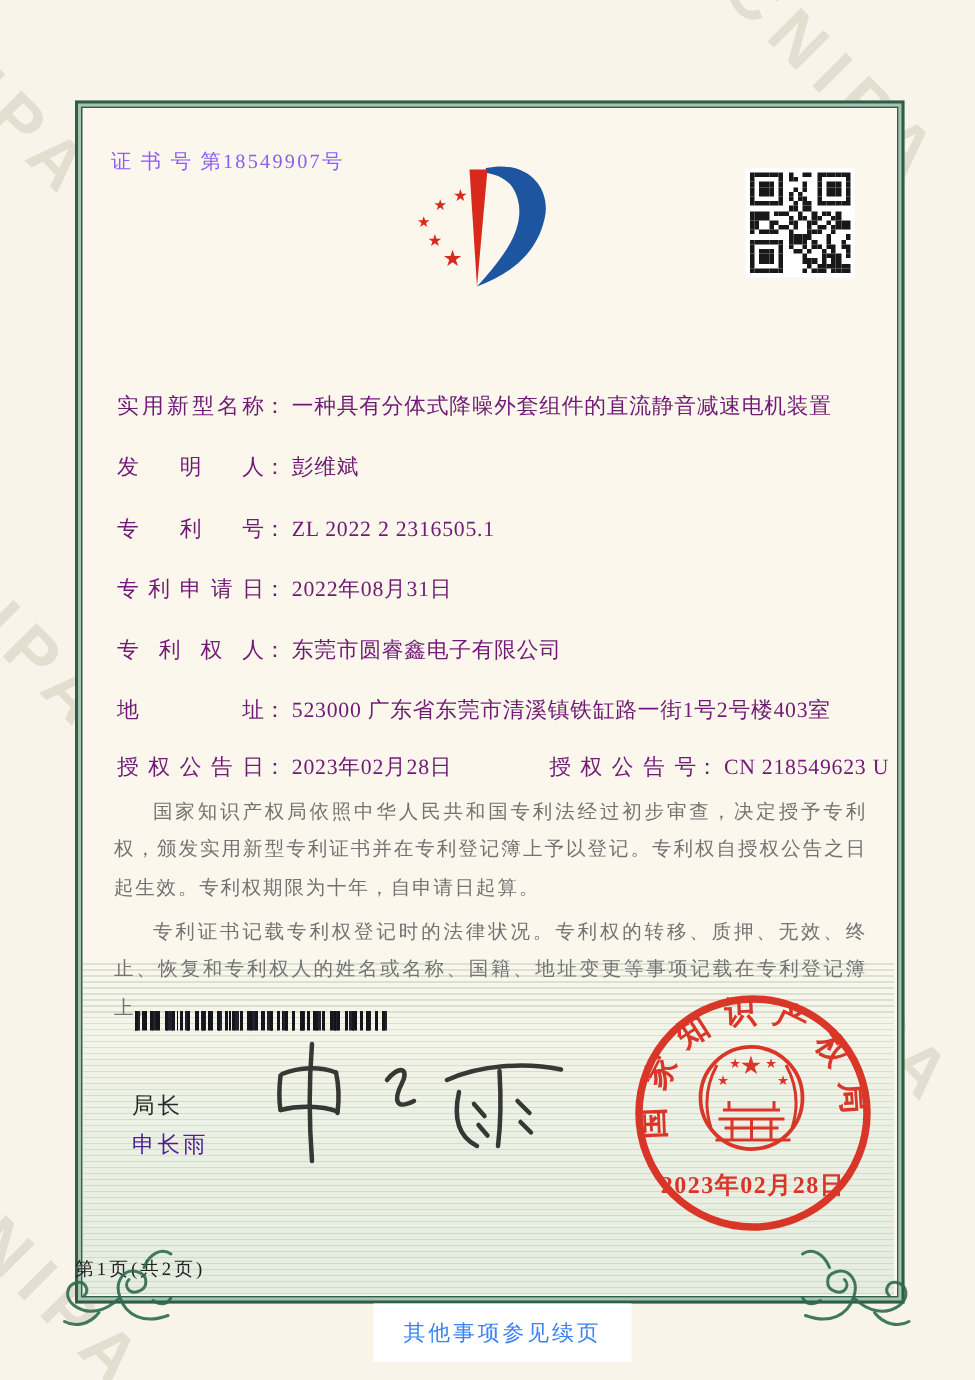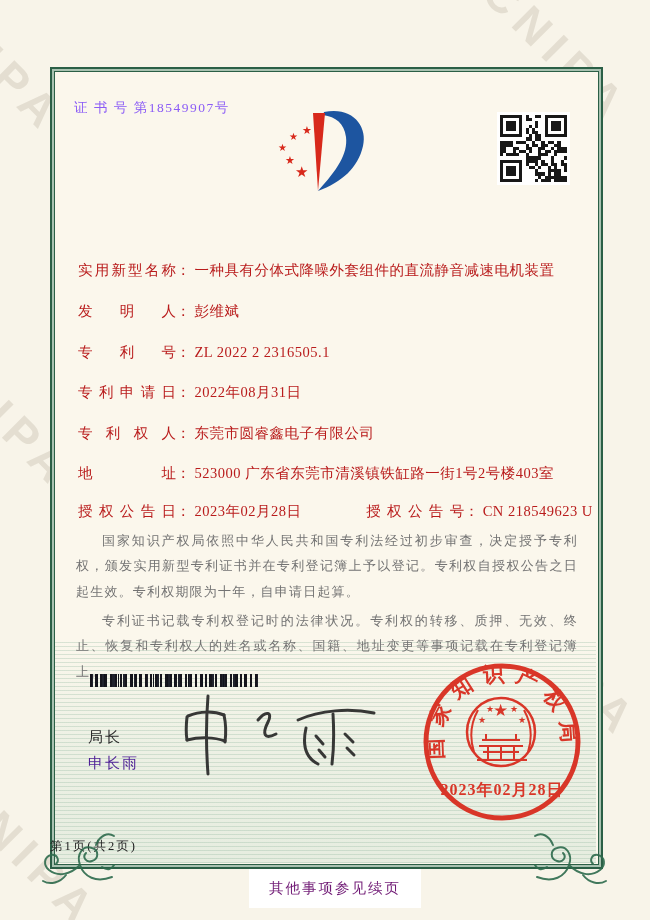--- a/index.html
+++ b/index.html
@@ -24,21 +24,21 @@
   .logo{position:absolute;left:258px;top:104px;width:120px;height:92px;}
   
   .qr{position:absolute;left:497px;top:112px;width:73px;height:73px;background:#fff;
       display:grid;grid-template-columns:repeat(21,1fr);grid-template-rows:repeat(21,1fr);
       padding:3px;box-sizing:border-box;}
   .qr i{display:block;}
   .qr i.on{background:#181818;}
   .title{position:absolute;left:50px;top:193px;width:549px;text-align:center;
          font-size:30px;font-weight:700;letter-spacing:4px;color:#141414;}
   
-  .frow{position:absolute;left:78px;right:58px;font-size:14.5px;color:#b91c1c;white-space:nowrap;}
+  .frow{position:absolute;left:78px;right:58px;font-size:14.5px;color:#701a75;white-space:nowrap;}
   .flabel{display:inline-block;width:98px;text-align:justify;text-align-last:justify;vertical-align:bottom;}
   .fcolon{display:inline-block;margin-right:4px;}
   .fvalue{letter-spacing:0.5px;}
   .fvalue-fixed{display:inline-block;width:168px;letter-spacing:0.5px;}
   
   .paras{position:absolute;left:76px;top:528px;width:502px;font-size:13px;line-height:1.95;
          letter-spacing:1.2px;color:#737373;text-align:justify;}
   .paras p{margin:0 0 4px 0;text-indent:2em;}
   
   .barcode{position:absolute;left:90px;top:674px;width:168px;height:13px;
@@ -52,21 +52,21 @@
             font-size:15px;letter-spacing:2px;color:#4c1d95;}
   .signature{position:absolute;left:170px;top:686px;width:220px;height:98px;}
   .seal{position:absolute;left:420px;top:660px;width:164px;height:164px;opacity:0.93;}
   .page-num{position:absolute;left:50px;top:838px;width:544px;text-align:left;
             font-size:12.5px;letter-spacing:2px;color:#222;}
   .ornament{position:absolute;width:78px;height:60px;z-index:5;}
   .orn-left{left:38px;top:827px;}
   .orn-right{left:533px;top:827px;transform:scaleX(-1);}
   .footer-note{position:absolute;left:249px;top:869px;width:172px;height:39px;background:#ffffff;
                z-index:6;display:flex;align-items:center;justify-content:center;
-               font-size:14.5px;letter-spacing:2px;color:#701a75;}
+               font-size:14.5px;letter-spacing:2px;color:#3b82f6;}
 </style>
 </head>
 <body>
 
 <div class="page">
 
   <span class="wm" style="left:-55px;top:-25px;">CNIPA</span>
   <span class="wm" style="left:140px;top:70px;">CNIPA</span>
   <span class="wm" style="left:510px;top:-35px;">CNIPA</span>
   <span class="wm" style="left:380px;top:290px;">CNIPA</span>

